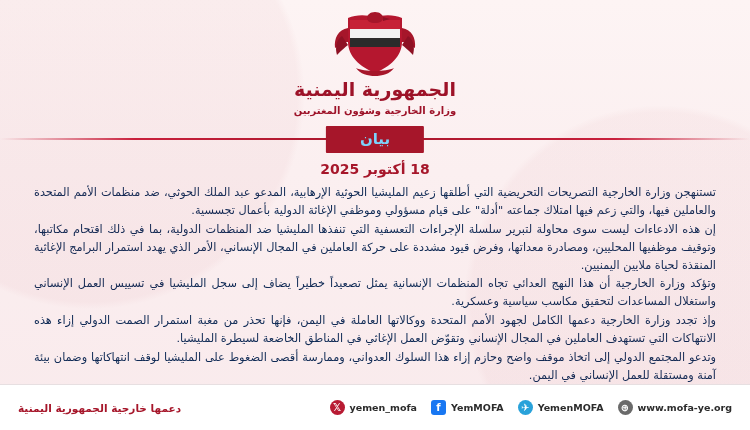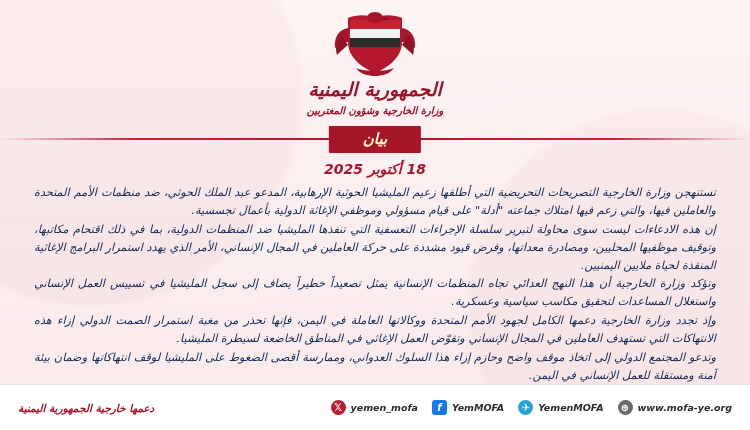--- a/index.html
+++ b/index.html
@@ -7,21 +7,20 @@
     width: 750px; height: 430px;
     font-family: "Liberation Sans", sans-serif;
     background: #ffffff;
     overflow: hidden;
   }
   .page {
     position: relative;
     width: 750px; height: 430px;
     background: linear-gradient(180deg, #fdf4f4 0%, #fbeff0 40%, #f9eaec 100%);
     overflow: hidden;
-    font-style: italic;
   }
   
   .wm {
     position: absolute; inset: 0;
     background:
       radial-gradient(circle at 12% 22%, rgba(166,22,42,0.035) 0 28%, transparent 29%),
       radial-gradient(circle at 88% 70%, rgba(166,22,42,0.03) 0 26%, transparent 27%);
     pointer-events: none;
   }
 
@@ -66,21 +65,21 @@
     position: absolute;
     top: 12px; left: 0; right: 0;
     height: 2px;
     background: linear-gradient(90deg, rgba(157,18,40,0) 0%, #c9203c 18%, #a6162a 50%, #c9203c 82%, rgba(157,18,40,0) 100%);
   }
   .band {
     position: absolute;
     left: 50%; top: 0;
     transform: translateX(-50%);
     background: #a6162a;
-    color: #fef9c3;
+    color: #7dd3fc;
     font-family: "DejaVu Sans", sans-serif;
     font-size: 15px;
     font-weight: bold;
     letter-spacing: 3px;
     padding: 4px 34px 5px;
     border-radius: 1px;
   }
 
   .date {
     text-align: center;

